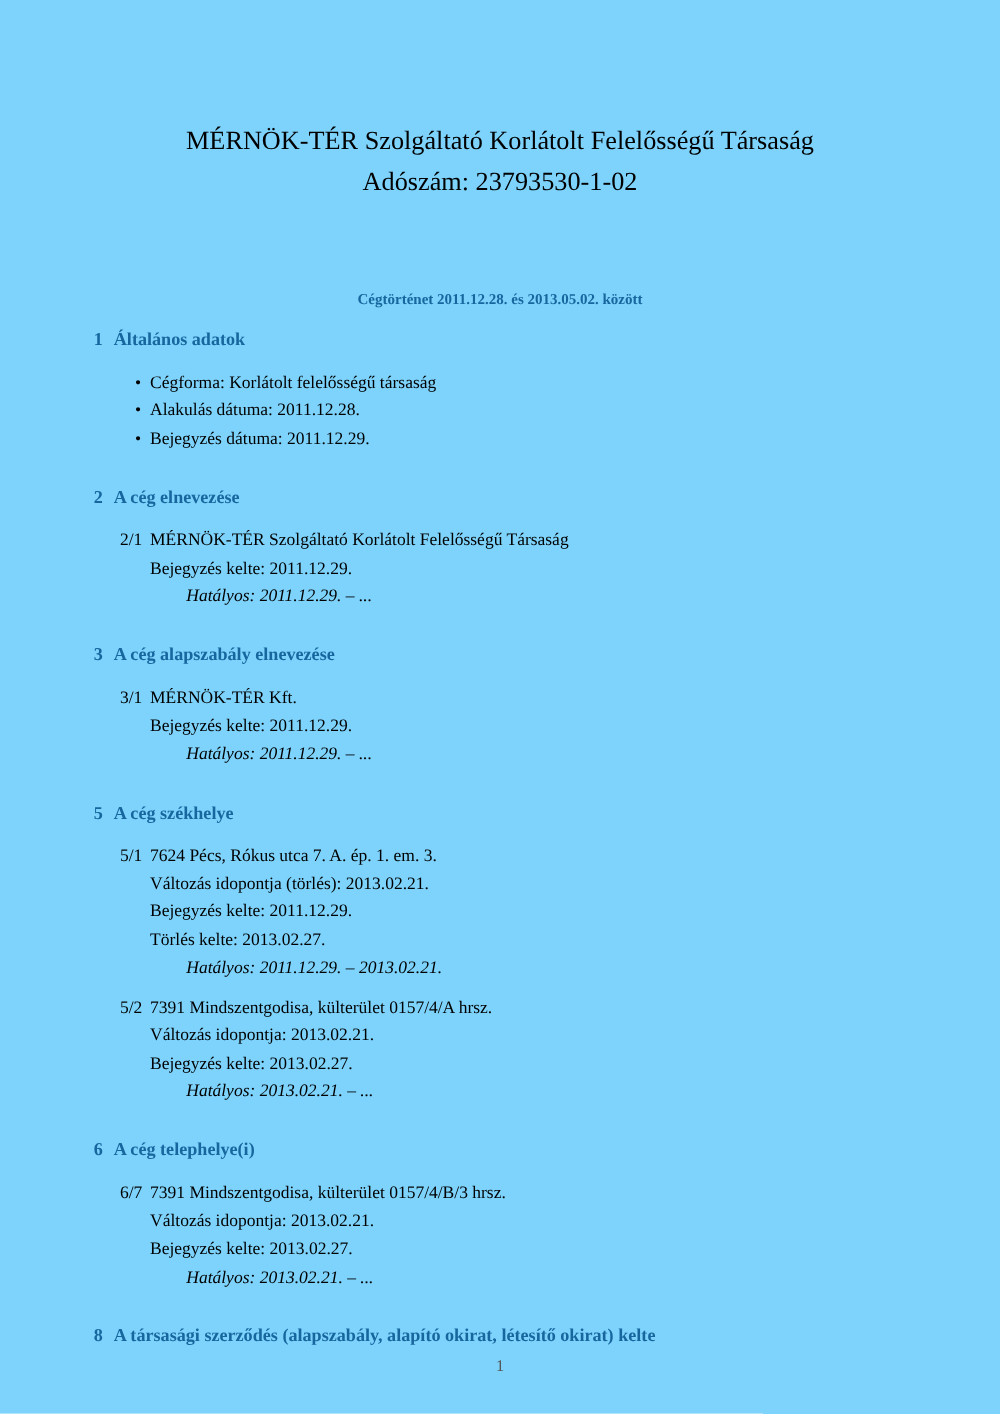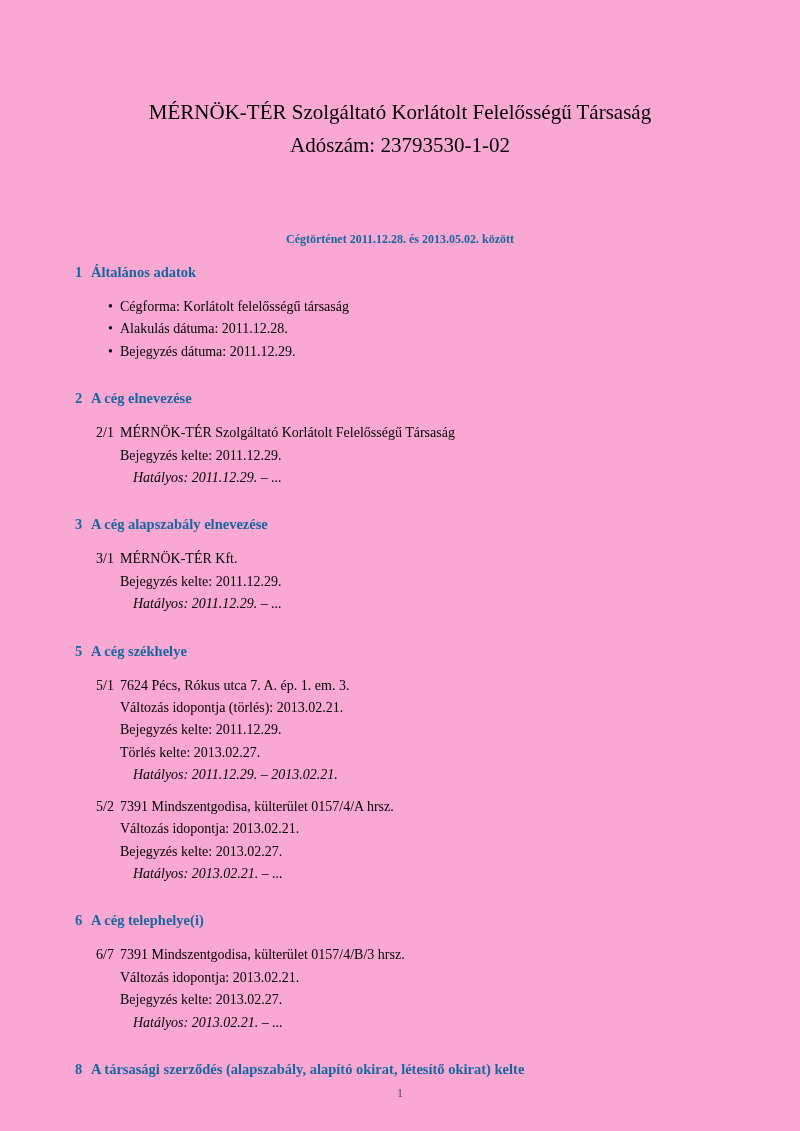--- a/index.html
+++ b/index.html
@@ -4,21 +4,21 @@
 <style>
   html, body {
     margin: 0;
     padding: 0;
     background: #ffffff;
   }
   .doc {
     position: relative;
     width: 800px;
     height: 1131px;
-    background: #f9a8d4;
+    background: #7dd3fc;
     font-family: "Liberation Serif", "DejaVu Serif", serif;
     color: #000000;
     overflow: hidden;
   }
   .title-block {
     padding-top: 96px;
     text-align: center;
     font-size: 21px;
     line-height: 33px;
     color: #000000;
@@ -79,21 +79,21 @@
     line-height: 22.4px;
   }
   .item-body {
     flex: 1;
   }
   .item-body .line {
     line-height: 22.4px;
   }
   .item-body .validity {
     font-style: italic;
-    margin-left: 13px;
+    margin-left: 29px;
   }
   .page-number {
     position: absolute;
     left: 0;
     right: 0;
     bottom: 30px;
     text-align: center;
     font-size: 13px;
     color: #555555;
   }

